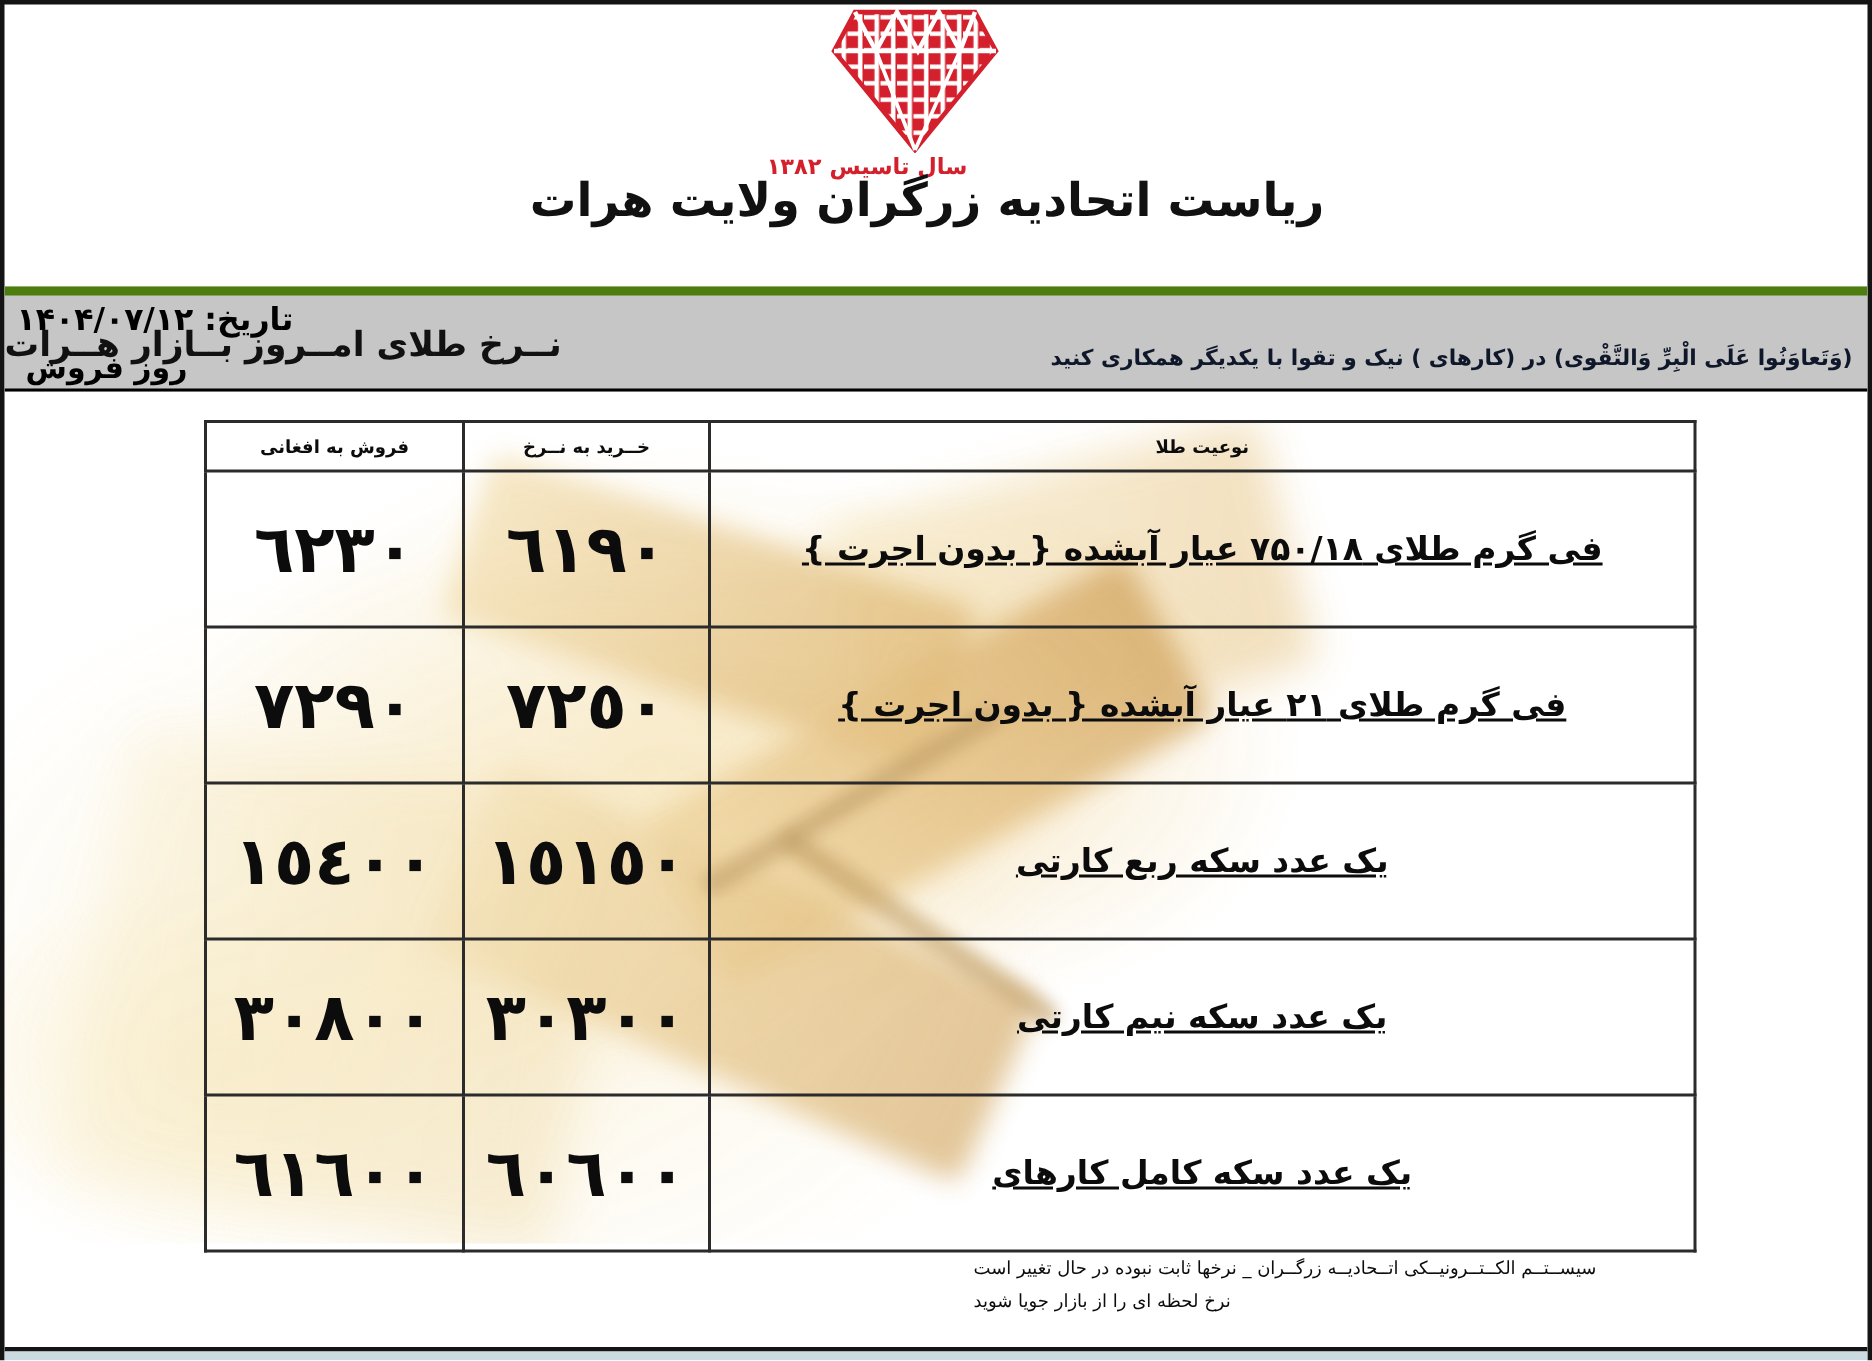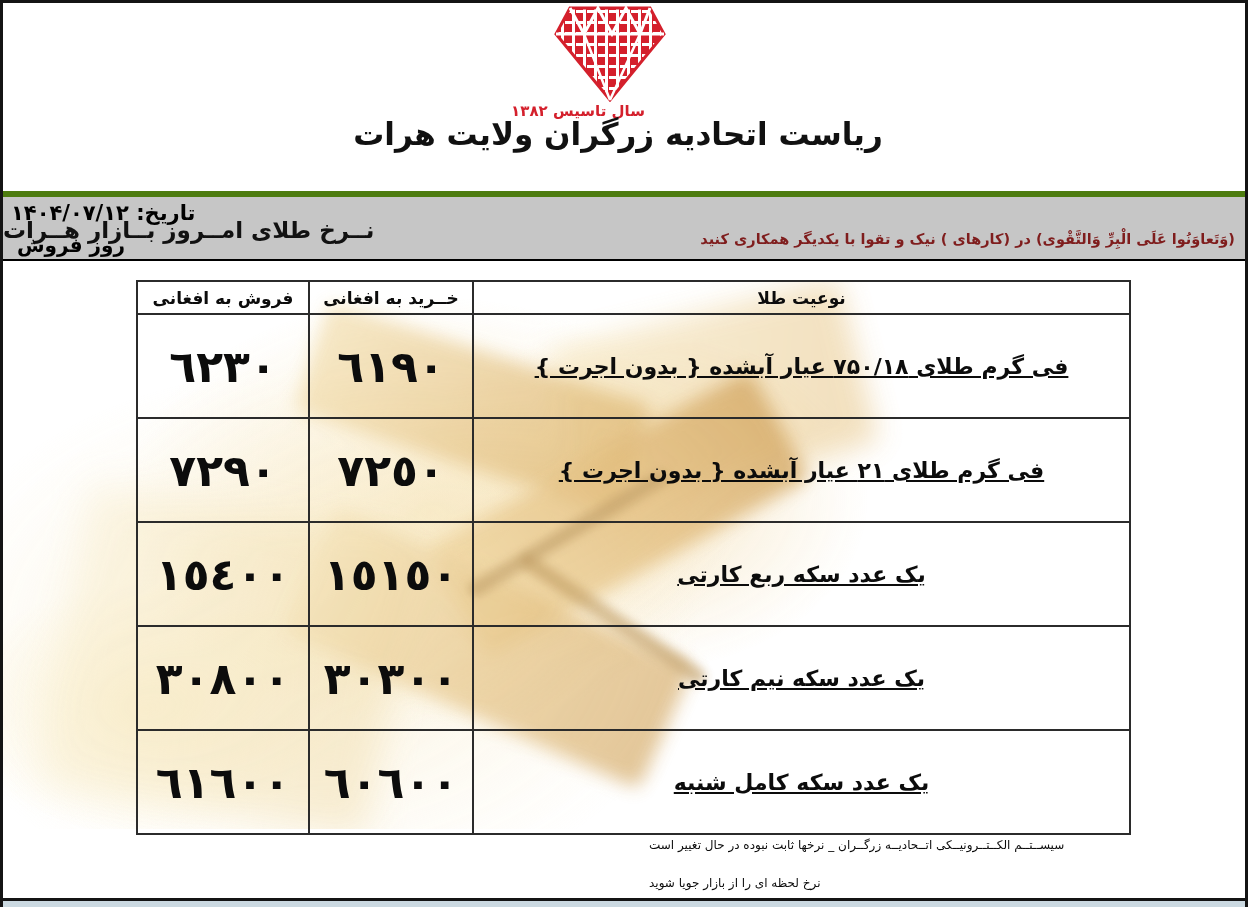--- a/index.html
+++ b/index.html
@@ -25,21 +25,21 @@
     box-sizing:border-box;
   }
   .date-line{position:absolute; left:8px; top:4px; font-size:21px; font-weight:bold; color:#000; direction:rtl;}
   .day-line{position:absolute; left:14px; top:36px; font-size:20px; font-weight:bold; color:#000; direction:rtl;}
   .bar-title{
     position:absolute; left:0; right:0; top:20px; text-align:left;
     font-size:23px; font-weight:bold; color:#111;
   }
   .quote{
     position:absolute; right:10px; top:34px; width:450px; text-align:right;
-    font-size:14.5px; font-weight:bold; color:#7f1d1d; white-space:nowrap;
+    font-size:14.5px; font-weight:bold; color:#0f172a; white-space:nowrap;
   }
   
   .watermark{
     position:absolute; left:0; top:278px; width:1015px; height:548px;
     overflow:hidden; pointer-events:none; opacity:.9;
     background:
       radial-gradient(ellipse 430px 300px at 42% 42%, rgba(243,219,160,.55), rgba(243,219,160,0) 72%),
       radial-gradient(ellipse 520px 360px at 30% 65%, rgba(247,232,192,.55), rgba(247,232,192,0) 75%),
       radial-gradient(ellipse 280px 180px at 14% 78%, rgba(248,233,183,.6), rgba(248,233,183,0) 70%),
       radial-gradient(ellipse 330px 240px at 62% 40%, rgba(238,206,140,.5), rgba(238,206,140,0) 72%);
@@ -61,31 +61,31 @@
          background:#b08a4e; filter:blur(5px);}
   
   table.prices{
     position:absolute; left:133px; top:277px; border-collapse:collapse;
     table-layout:fixed; width:993px; direction:rtl; background:transparent;
   }
   table.prices th, table.prices td{
     border:2px solid #2b2b2b; text-align:center; vertical-align:middle;
     padding:0; background:transparent; color:#0c0c0c;
   }
-  table.prices th{height:31px; font-size:17px; font-weight:bold;margin-left:12px;}
+  table.prices th{height:31px; font-size:12px; font-weight:bold;margin-left:12px;}
   table.prices td{height:102px;}
   td.num{font-size:44px; font-weight:bold; letter-spacing:1px;border-radius:13px;}
   td.type{font-size:22px; font-weight:bold;text-decoration:underline;}
   
   .footer-note{
     position:absolute; left:646px; top:831px; width:502px; direction:rtl;
     font-size:12px; font-weight:normal; color:#0c0c0c; line-height:22px;
     text-align:justify; text-align-last:left;
   }
-  .footer-note .l2{text-align:right;margin-top:16px;}
+  .footer-note .l2{text-align:right;}
   
   .border-bottom{position:absolute; left:0; right:0; bottom:6px; height:3px; background:#141414;}
   .blue-strip{position:absolute; left:0; right:0; bottom:0; height:6px; background:#cbd9e1;}
 </style>
 </head>
 <body>
 
 <div class="page">
 
   <div class="watermark">
@@ -128,21 +128,21 @@
 
   <table class="prices" dir="rtl">
     <colgroup>
       <col style="width:657px">
       <col style="width:164px">
       <col style="width:172px">
     </colgroup>
     <thead>
       <tr>
         <th>نوعیت طلا</th>
-        <th>خــرید به افغانی</th>
+        <th>خــرید به نــرخ</th>
         <th>فروش به افغانی</th>
       </tr>
     </thead>
     <tbody>
       <tr>
         <td class="type">فی گرم طلای ۷۵۰/۱۸ عیار آبشده { بدون اجرت }</td>
         <td class="num">٦١٩٠</td>
         <td class="num">٦٢٣٠</td>
       </tr>
       <tr>
@@ -154,21 +154,21 @@
         <td class="type">یک عدد سکه ربع کارتی</td>
         <td class="num">١٥١٥٠</td>
         <td class="num">١٥٤٠٠</td>
       </tr>
       <tr>
         <td class="type">یک عدد سکه نیم کارتی</td>
         <td class="num">٣٠٣٠٠</td>
         <td class="num">٣٠٨٠٠</td>
       </tr>
       <tr>
-        <td class="type">یک عدد سکه کامل شنبه</td>
+        <td class="type">یک عدد سکه کامل کارهای</td>
         <td class="num">٦٠٦٠٠</td>
         <td class="num">٦١٦٠٠</td>
       </tr>
     </tbody>
   </table>
 
   <div class="footer-note">
     <div class="l1">سیســتــم الکــتــرونیــکی اتــحادیــه زرگــران _ نرخها ثابت نبوده در حال تغییر است</div>
     <div class="l2">نرخ لحظه ای را از بازار جویا شوید</div>
   </div>

